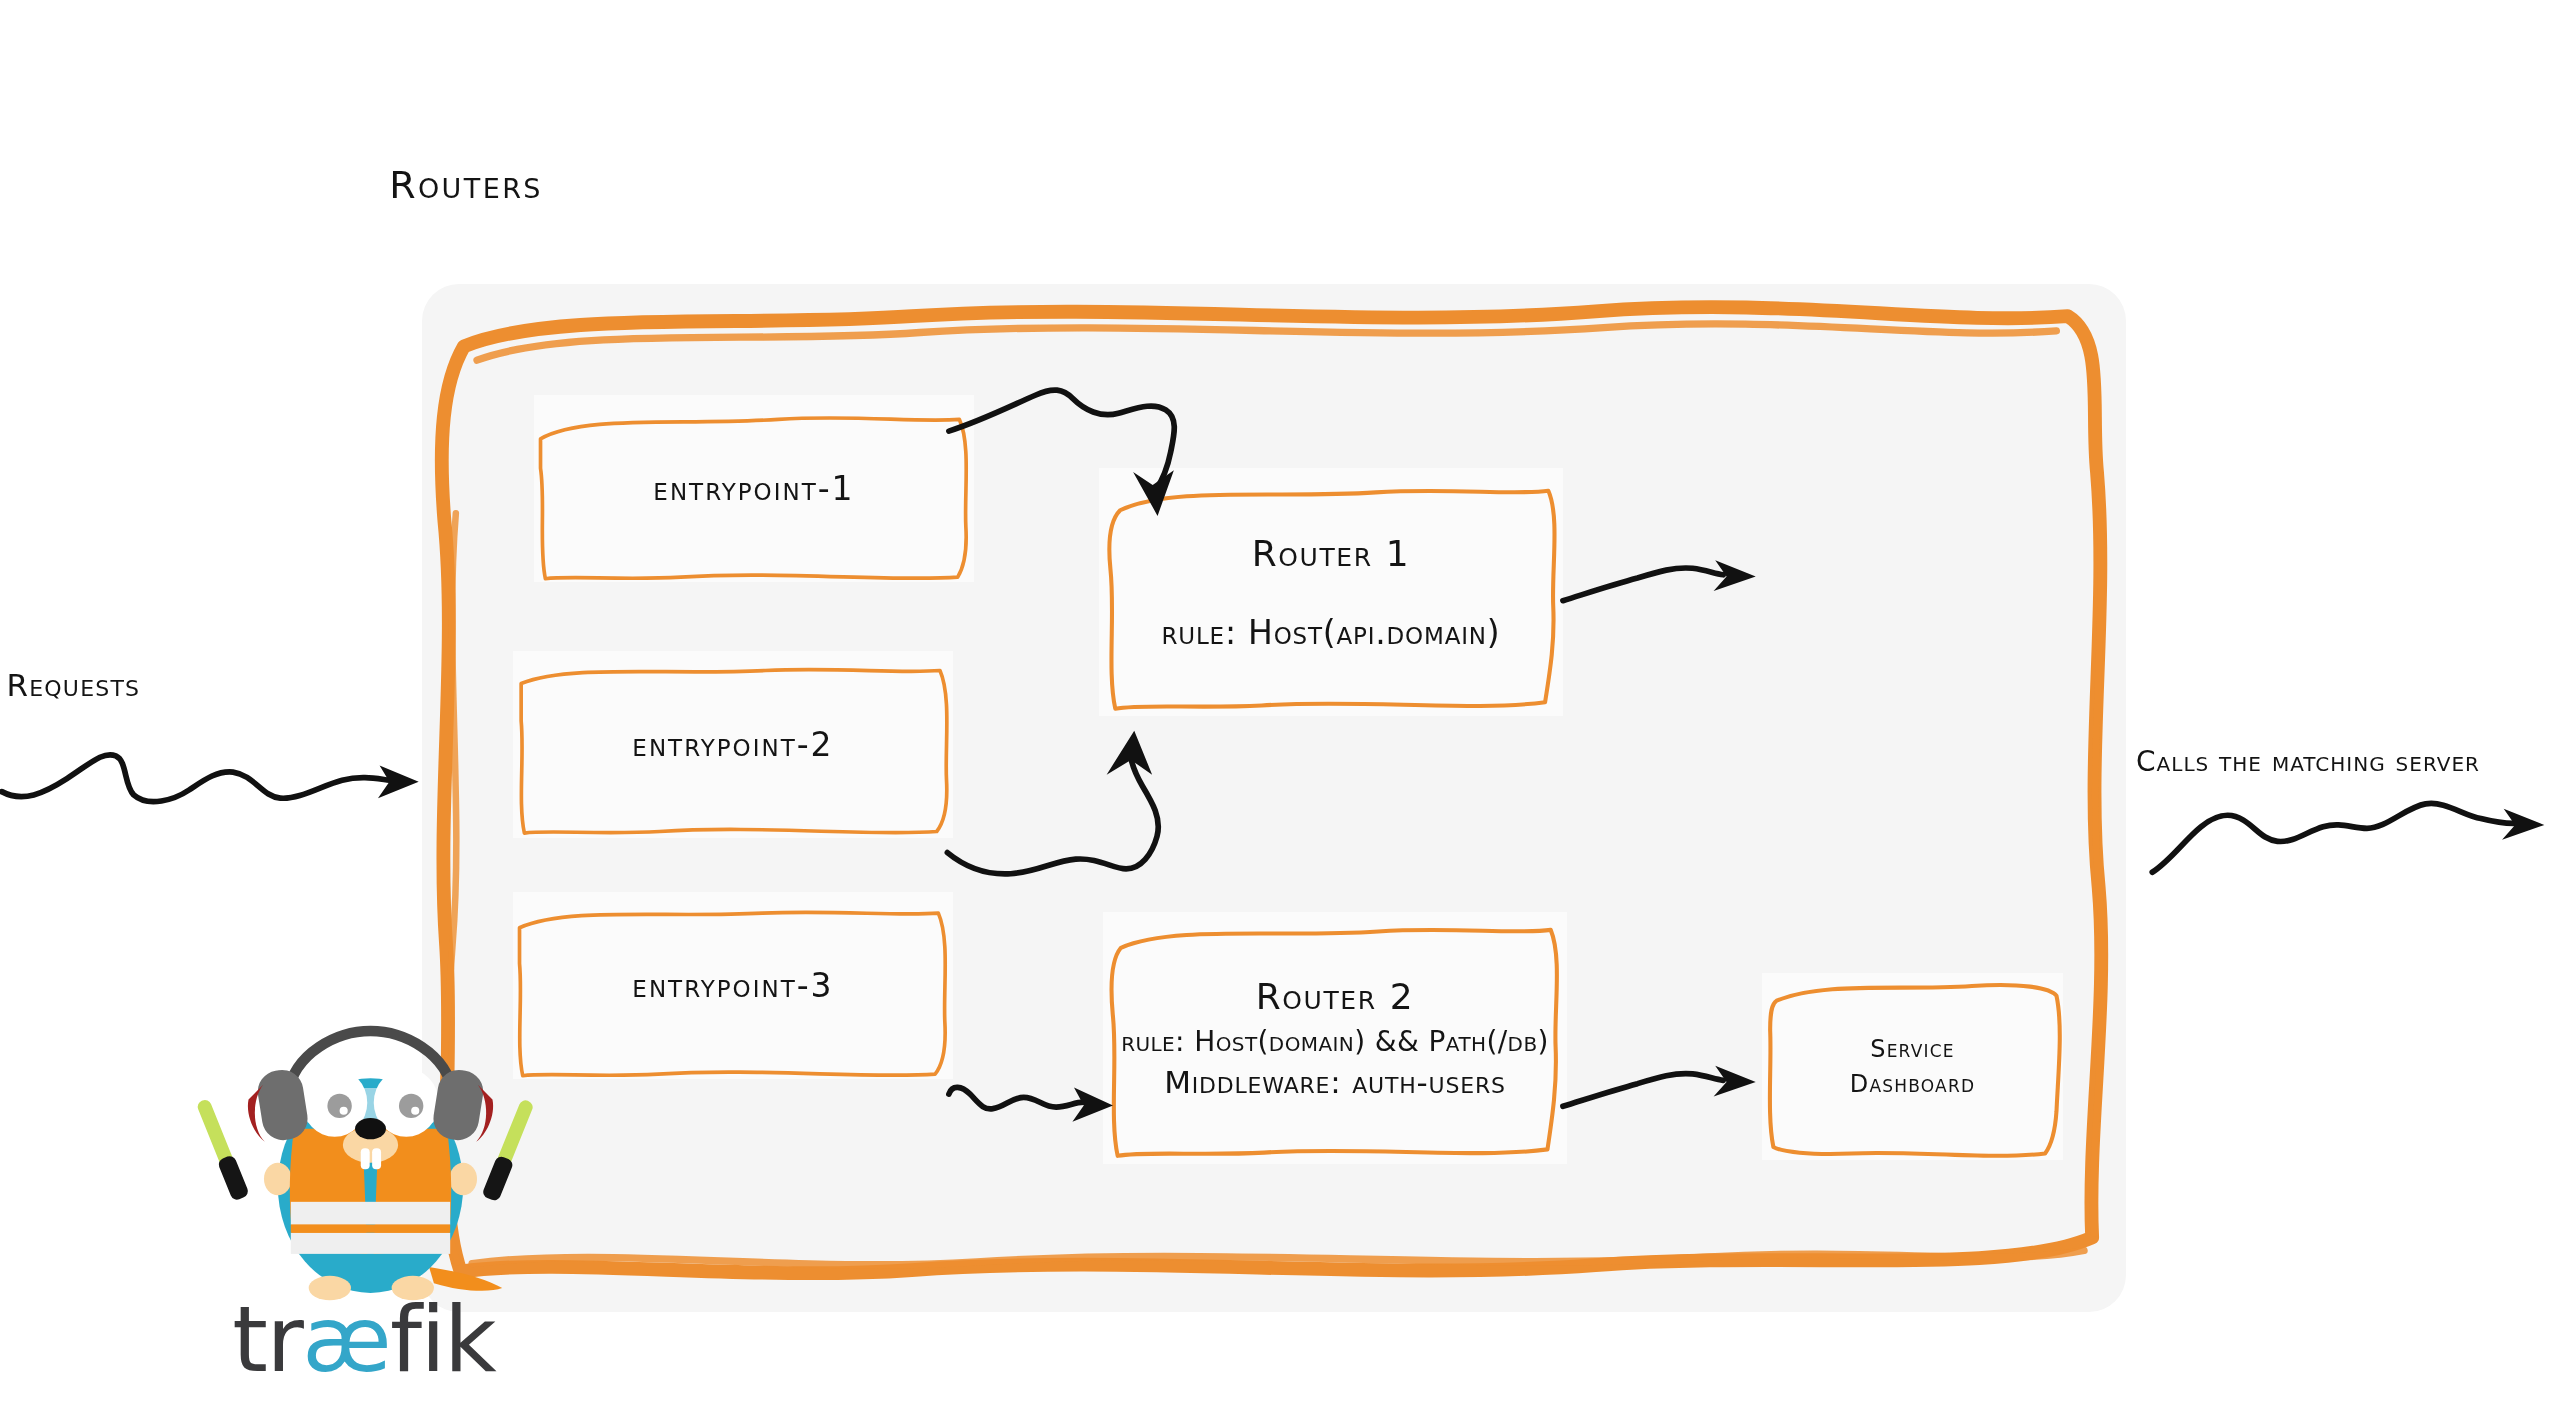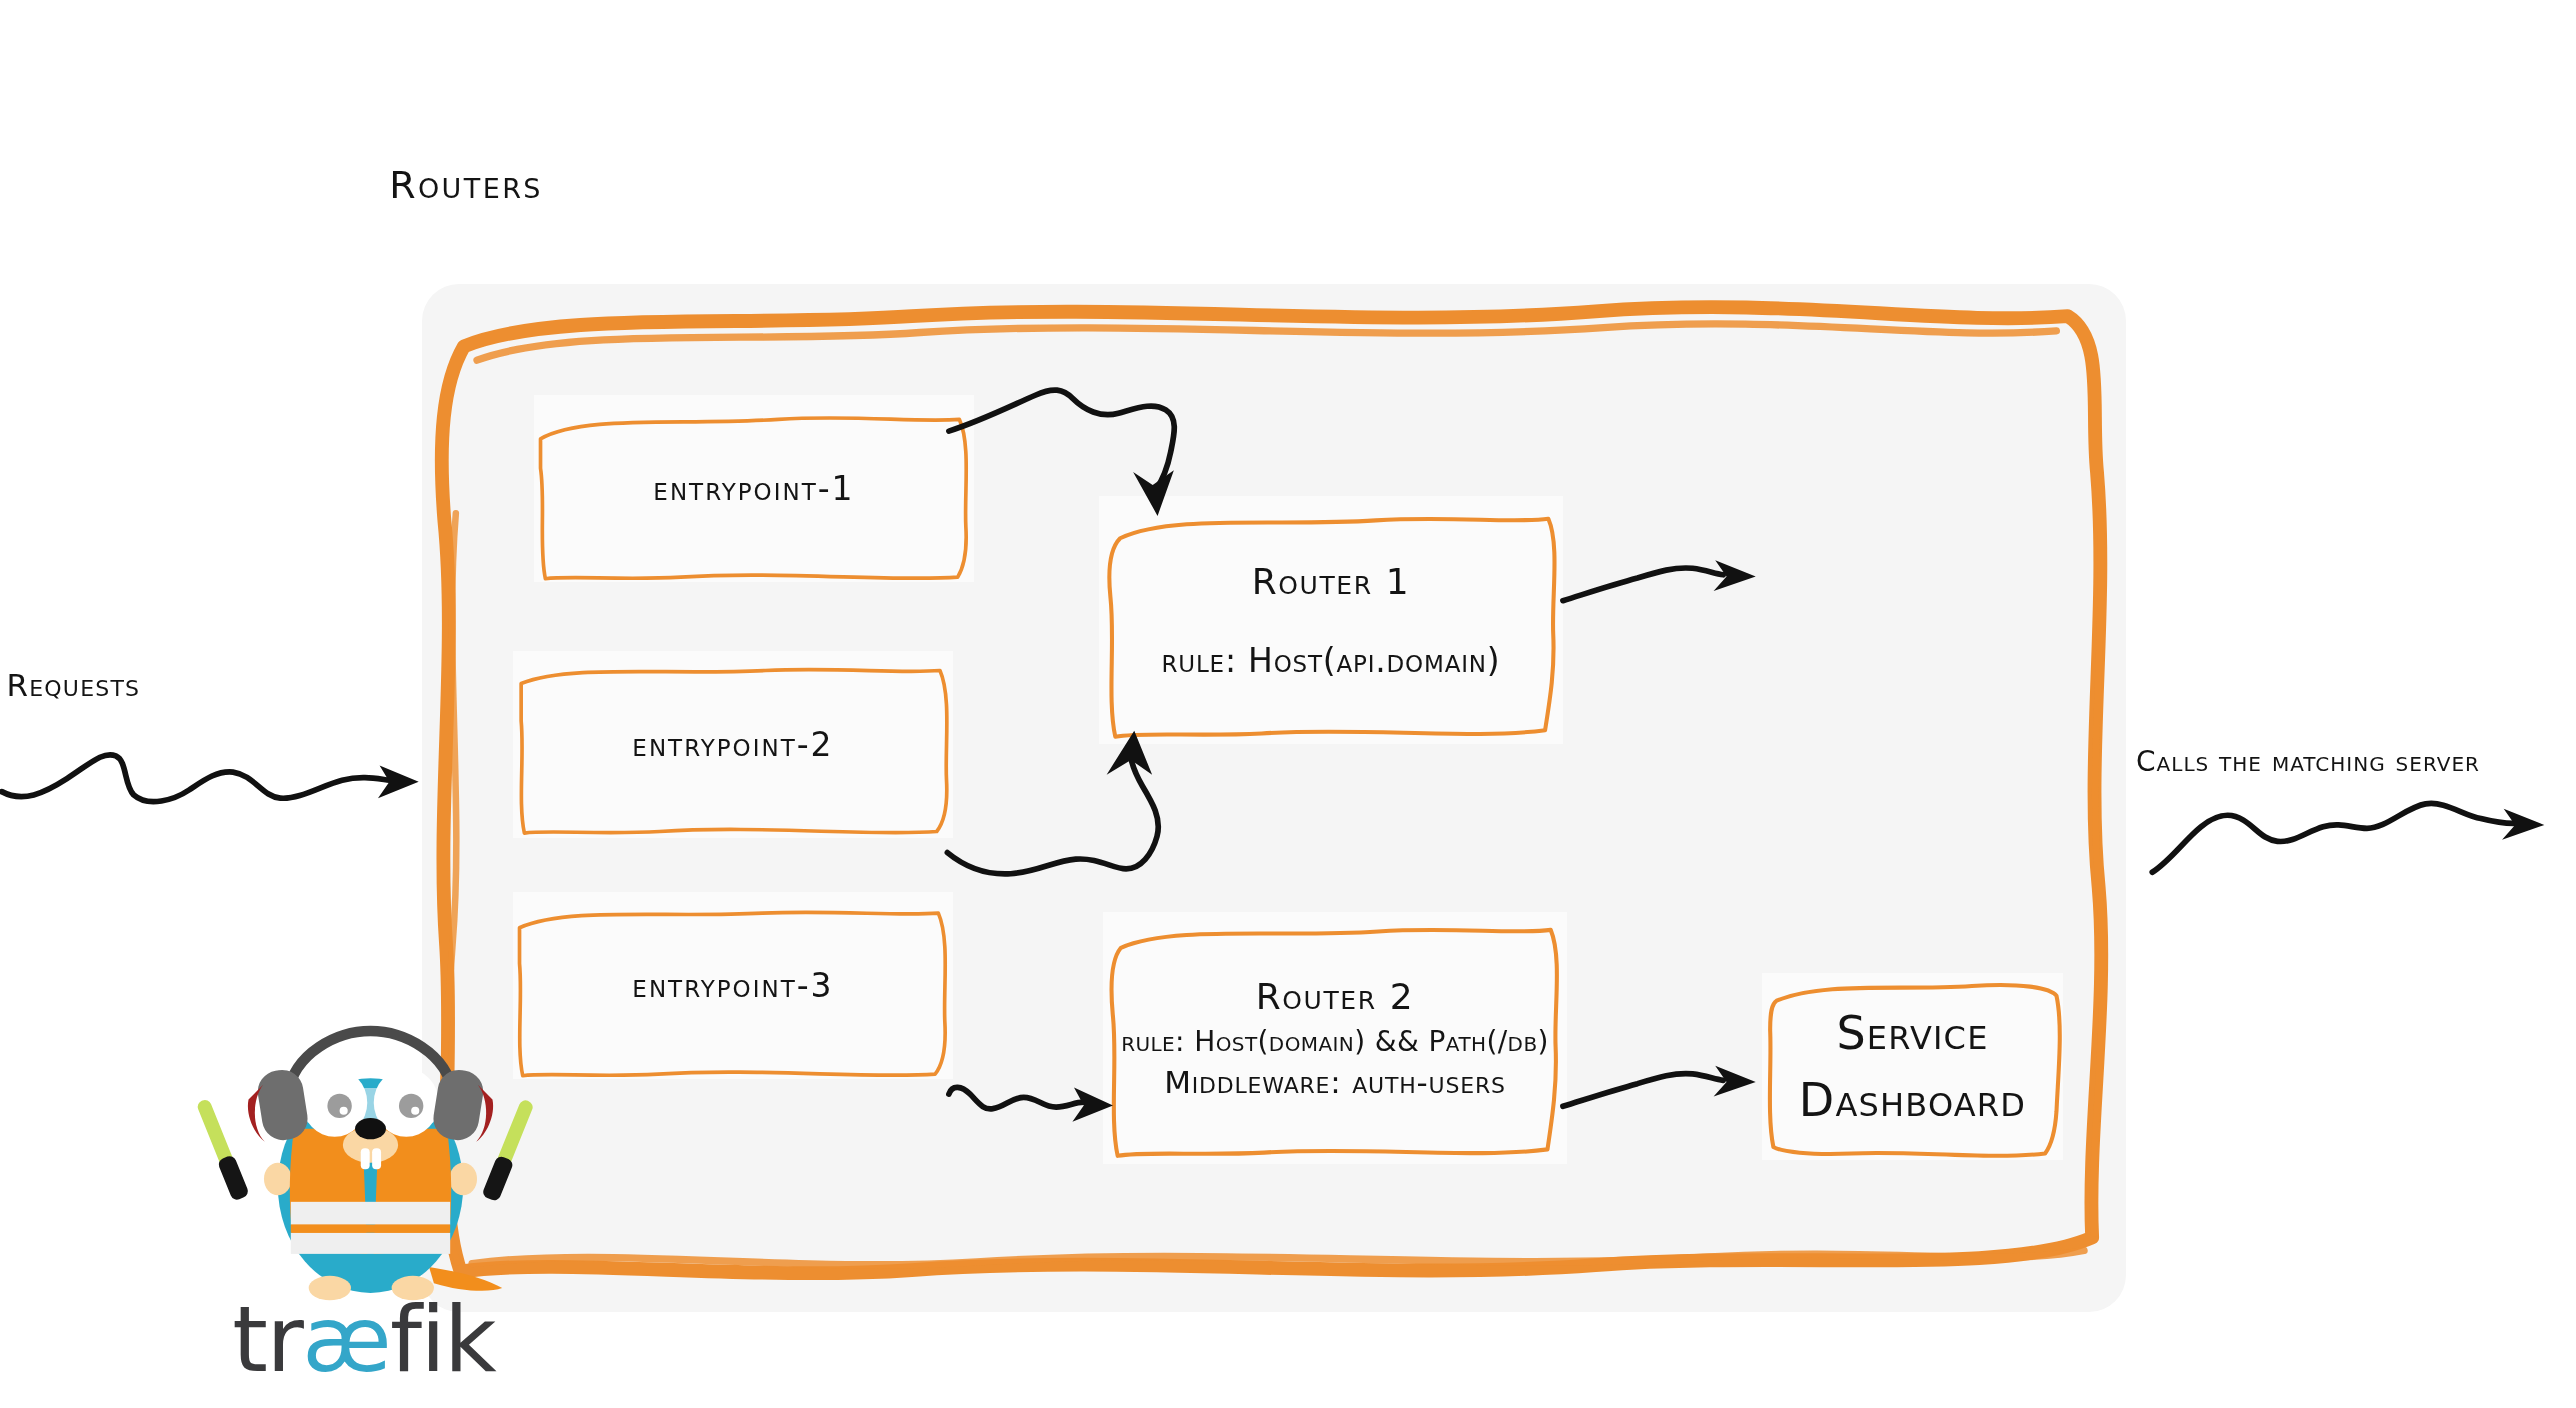--- a/index.html
+++ b/index.html
@@ -65,34 +65,34 @@
   .node .lbl { position: relative; z-index: 2; }
 
   
   .entrypoint { width: 440px; height: 187px; }
   .entrypoint .lbl { font-size: 33px; letter-spacing: 2px; }
   #entrypoint-1 { left: 534px; top: 395px; }
   #entrypoint-2 { left: 513px; top: 651px; }
   #entrypoint-3 { left: 513px; top: 892px; }
 
   
-  #router-1 { left: 1099px; top: 496px; width: 464px; height: 248px; }
+  #router-1 { left: 1099px; top: 468px; width: 464px; height: 248px; }
   #router-2 { left: 1103px; top: 912px; width: 464px; height: 252px; }
   .router .title { font-size: 36px; letter-spacing: 1.6px; }
   #router-1 .title { margin-bottom: 39px; }
   #router-1 .rule  { font-size: 33px; letter-spacing: 0.8px; }
   #router-2 .title { margin-bottom: 8px; }
   #router-2 .rule  { font-size: 28px; letter-spacing: 0.4px; margin-bottom: 6.5px; }
   #router-2 .mw    { font-size: 31px; letter-spacing: 0.8px; }
 
   
   #service-api { left: 1762px; top: 525px; width: 301px; height: 90px; }
   #service-api .lbl { font-size: 34px; letter-spacing: 1.2px; }
   #service-dashboard { left: 1762px; top: 973px; width: 301px; height: 187px; }
-  #service-dashboard .lbl { font-size: 46px; letter-spacing: 1.2px; line-height: 1.45; }
+  #service-dashboard .lbl { font-size: 24px; letter-spacing: 1.2px; line-height: 1.45; }
 
   
   #requests-label {
     position: absolute; left: 6.5px; top: 667px;
     font-size: 31px; letter-spacing: 1.2px;
   }
   #calls-label {
     position: absolute; left: 2136px; top: 745px;
     font-size: 28px; letter-spacing: 1px;
   }

